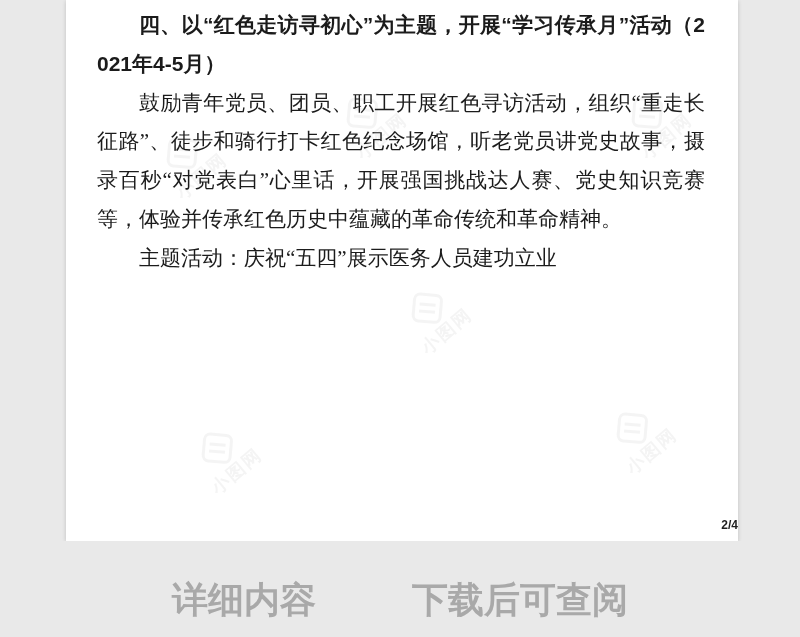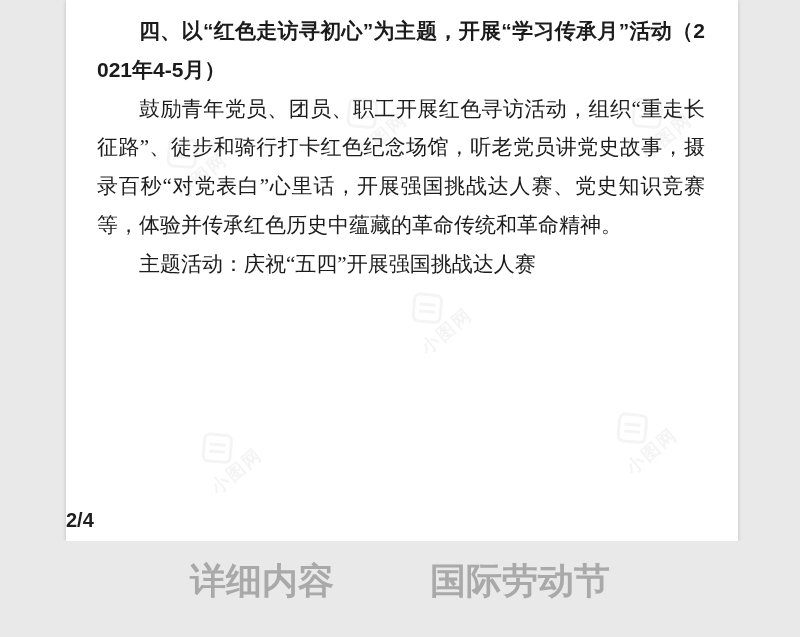--- a/index.html
+++ b/index.html
@@ -11,40 +11,40 @@
   }
   .stage { position: relative; width: 800px; height: 637px; background: #e9e9e9; }
 
   
   .paper {
     position: absolute; left: 66px; top: 0; width: 672px; height: 541px;
     background: #ffffff;
     box-shadow: 0 1px 4px rgba(0,0,0,0.18);
   }
   .doc {
-    position: absolute; left: 31px; right: 33px; top: 12px;
+    position: absolute; left: 31px; right: 33px; top: 6px;
   }
   p.para {
     margin: 0; text-indent: 2em;
     font-size: 21px; line-height: 38.8px;
     text-align: justify; text-align-last: left;
     color: #1b1b1b;
     word-break: break-all;
   }
   p.heading {
     font-weight: 700;
     font-family: "Liberation Sans", sans-serif;
   }
   p.body {
     font-family: "Liberation Serif", serif;
   }
   .page-num {
     position: absolute; left: 0; right: 0; bottom: 9px;
-    text-align: left;
-    font-size: 20px; font-weight: 700; color: #1f1f1f;
+    text-align: right;
+    font-size: 12px; font-weight: 700; color: #1f1f1f;
     font-family: "Liberation Sans", sans-serif;
   }
 
   
   .wm {
     position: absolute; opacity: 0.09; pointer-events: none;
     transform: rotate(-40deg);
     display: flex; flex-direction: column; align-items: center; gap: 3px;
     color: #8a8a8a;
   }
@@ -58,21 +58,21 @@
     content: ""; position: absolute; left: 4px; right: 4px; height: 3px; background: #8a8a8a;
   }
   .wm .wm-logo::before { top: 7px; }
   .wm .wm-logo::after { top: 14px; }
   .wm .wm-text { font-size: 18px; font-weight: 700; letter-spacing: 2px; white-space: nowrap; }
 
   
   .footer {
     position: absolute; left: 0; top: 541px; width: 800px; height: 96px;
     background: #e9e9e9;
-    display: flex; justify-content: center; align-items: flex-start;
+    display: flex; justify-content: center; align-items: center;
     gap: 96px; padding-top: 22px;
   }
   .footer .footer-label {
     font-size: 36px; font-weight: 700; color: #a9a9a9;
     font-family: "Liberation Sans", sans-serif;
     line-height: 1;
   }
 </style>
 </head>
 <body>
@@ -102,24 +102,24 @@
       <span class="wm-text">小图网</span>
     </div>
     <div class="wm" style="left:545px; top:410px;">
       <span class="wm-logo"></span>
       <span class="wm-text">小图网</span>
     </div>
 
     <div class="doc">
         <p class="para heading">四、以“红色走访寻初心”为主题，开展“学习传承月”活动（2021年4-5月）</p>
         <p class="para body">鼓励青年党员、团员、职工开展红色寻访活动，组织“重走长征路”、徒步和骑行打卡红色纪念场馆，听老党员讲党史故事，摄录百秒“对党表白”心里话，开展强国挑战达人赛、党史知识竞赛等，体验并传承红色历史中蕴藏的革命传统和革命精神。</p>
-        <p class="para body">主题活动：庆祝“五四”开展强国挑战达人赛</p>
+        <p class="para body">主题活动：庆祝“五四”展示医务人员建功立业</p>
       </div>
 
     <div class="page-num">2/4</div>
   </div>
 
   <div class="footer">
     <span class="footer-label">详细内容</span>
-    <span class="footer-label">国际劳动节</span>
+    <span class="footer-label">下载后可查阅</span>
   </div>
 
 </div>
 
 </body></html>

